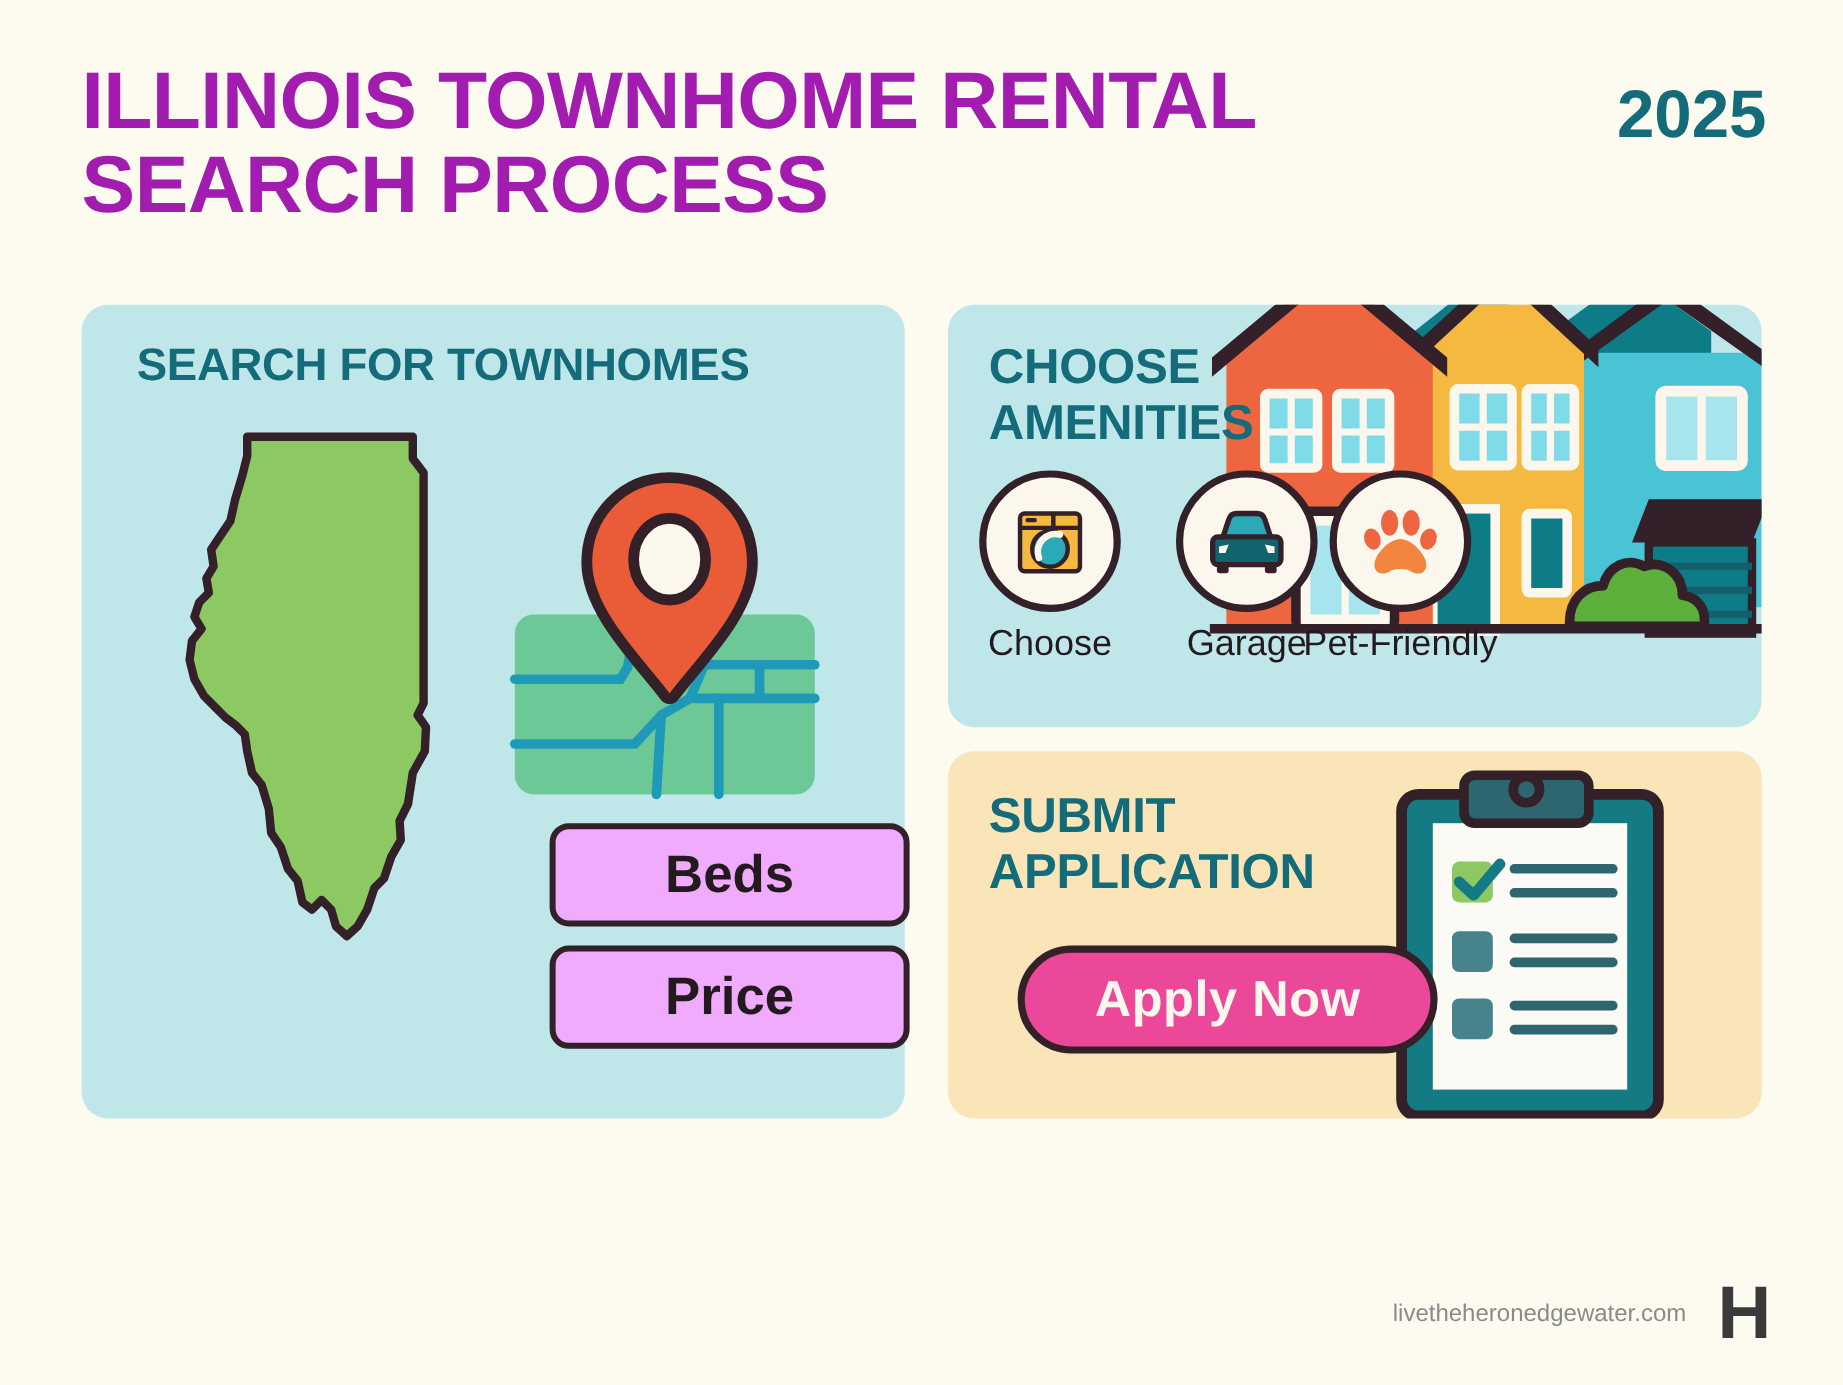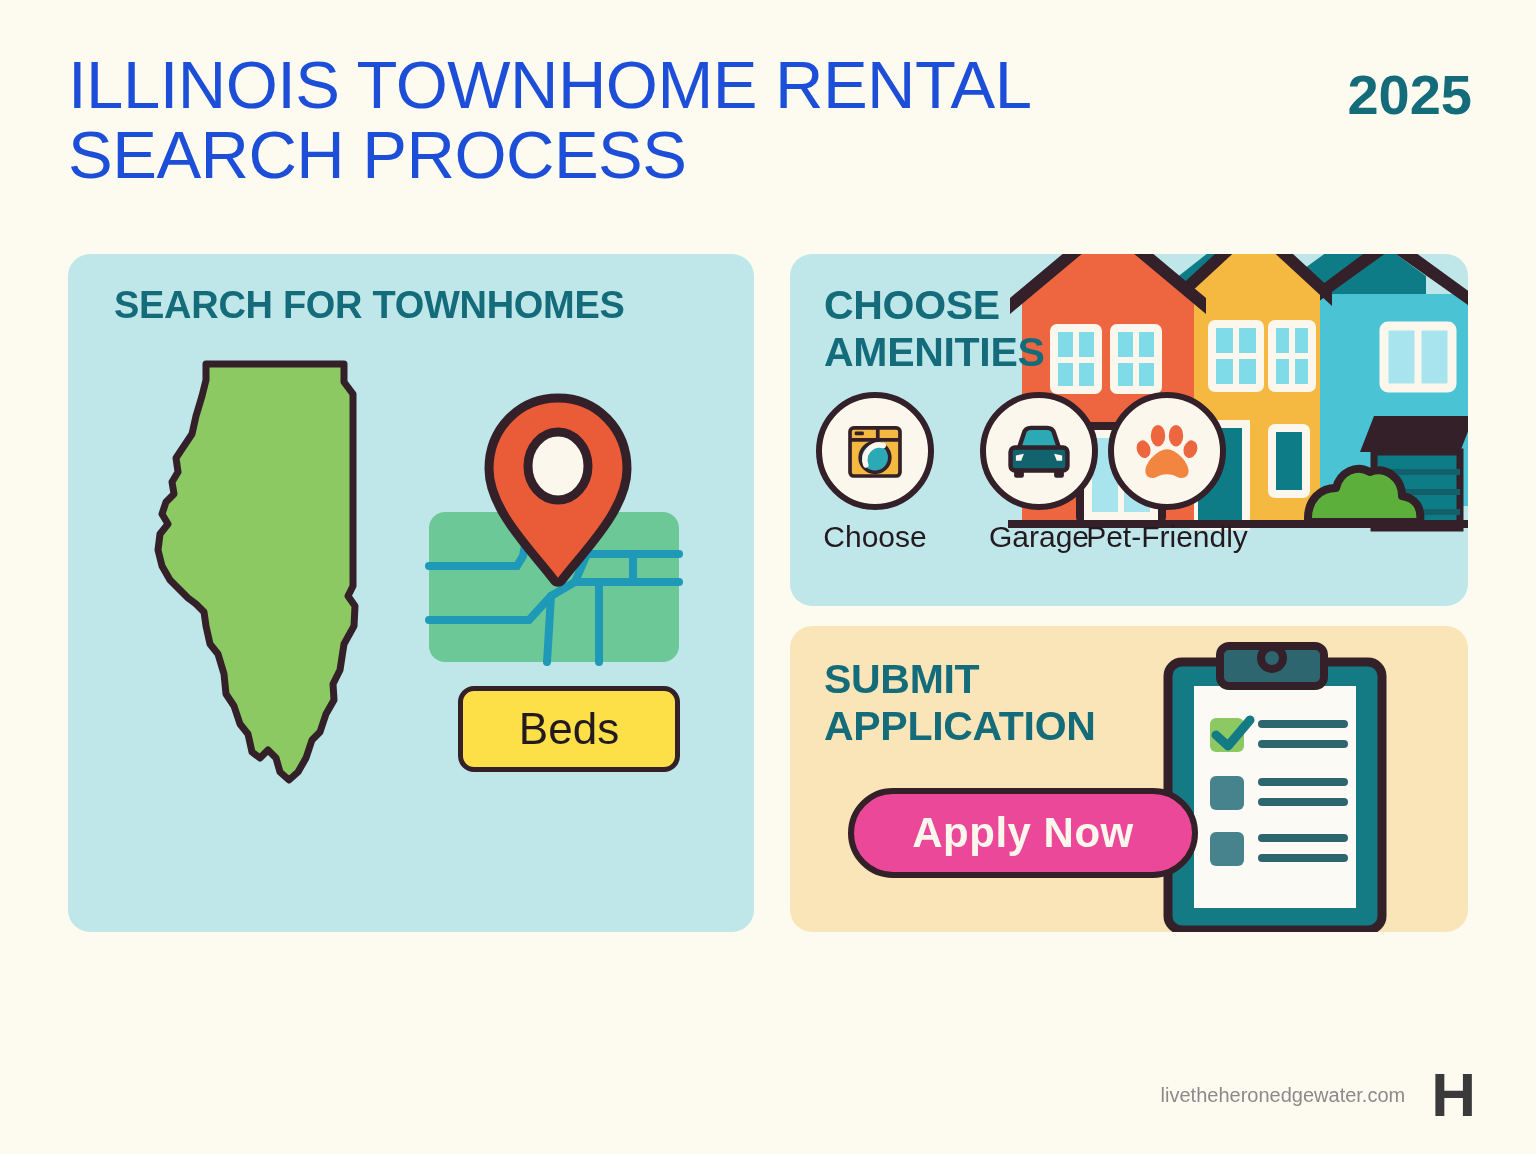--- a/index.html
+++ b/index.html
@@ -7,23 +7,23 @@
     width: 1536px; height: 1154px;
     background: #FDFBF0;
     font-family: "Liberation Sans", sans-serif;
     overflow: hidden;
   }
   #root { position: relative; width: 1536px; height: 1154px; background: #FDFBF0; }
 
   
   .hdr-title {
     position: absolute; left: 68px; top: 50px; width: 1190px;
-    color: #1d4ed8;
+    color: #a21caf;
     font-size: 67px; line-height: 70px;
-    font-weight: 400; letter-spacing: -0.5px;
+    font-weight: 700; letter-spacing: -0.5px;
     text-transform: uppercase;
     font-family: "Liberation Sans", sans-serif;
     font-stretch: condensed;
   }
   .hdr-year {
     position: absolute; right: 64px; top: 62px;
     color: #146B7A; font-size: 56px; font-weight: 700; letter-spacing: 0px;
   }
 
   
@@ -40,26 +40,26 @@
   #h-search  { left: 46px; top: 30px; font-size: 38px; }
   #h-amenity { left: 34px; top: 28px; font-size: 41px; line-height: 47px; width: 300px; }
   #h-submit  { left: 34px; top: 30px; font-size: 41px; line-height: 47px; width: 340px; }
 
   
   #il-map { position: absolute; left: 80px; top: 100px; width: 260px; height: 440px; }
   #pin-map-wrap { position: absolute; left: 355px; top: 130px; width: 270px; height: 310px; }
 
   .filter-btn {
     position: absolute; left: 390px;
-    width: 222px; height: 86px;
-    background: #fde047;
+    width: 300px; height: 86px;
+    background: #f0abfc;
     border: 5px solid #332029;
     border-radius: 16px;
     display: flex; align-items: center; justify-content: center;
-    color: #231A20; font-size: 44px; font-weight: 400;
+    color: #231A20; font-size: 44px; font-weight: 700;
   }
   #btn-beds  { top: 432px; }
   #btn-price { top: 534px; }
 
   
   #houses { position: absolute; left: 218px; top: -88px; width: 480px; height: 400px; }
   .amen-group { position: absolute; top: 138px; }
   .amen-circle {
     width: 118px; height: 118px; border-radius: 50%;
     background: #FBF7ED; border: 6px solid #332029;
@@ -130,20 +130,21 @@
 
         <g>
           <path d="M135 14 C96 14 66 45 66 85 C66 126 110 168 131 196 C133 199 137 199 139 196
                    C160 168 204 126 204 85 C204 45 174 14 135 14 Z" fill="#EA5C38" stroke="#332029" stroke-width="9" stroke-linejoin="round"></path>
           <ellipse cx="135" cy="82" rx="30" ry="34" fill="#FBF7ED" stroke="#332029" stroke-width="9"></ellipse>
         </g>
       </svg>
     </div>
 
     <div class="filter-btn" id="btn-beds">Beds</div>
+    <div class="filter-btn" id="btn-price">Price</div>
   </div>
 
   <div class="panel" id="panel-amenity">
 
     <svg id="houses" viewBox="0 0 480 400">
 
       <g>
         <path d="M286 160 L286 110 L352 62 L418 110 L418 160 Z" fill="#0E7C86"></path>
         <rect x="310" y="128" width="150" height="212" fill="#4AC3D4"></rect>
         <path d="M296 132 L382 68 L470 132 L470 146 L382 84 L296 146 Z" fill="#332029"></path>

